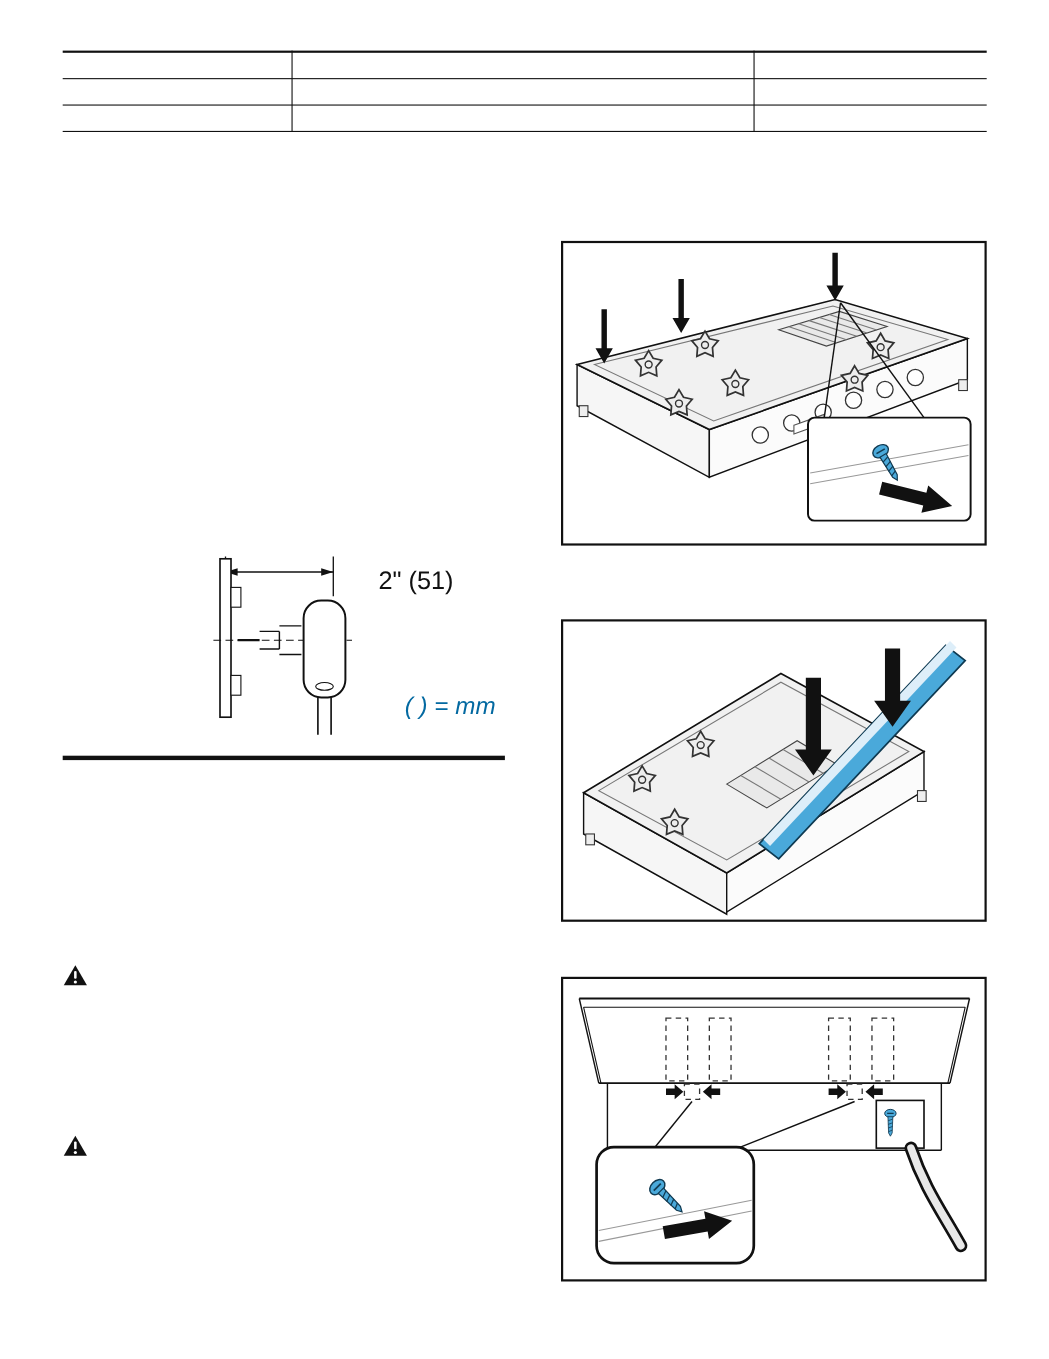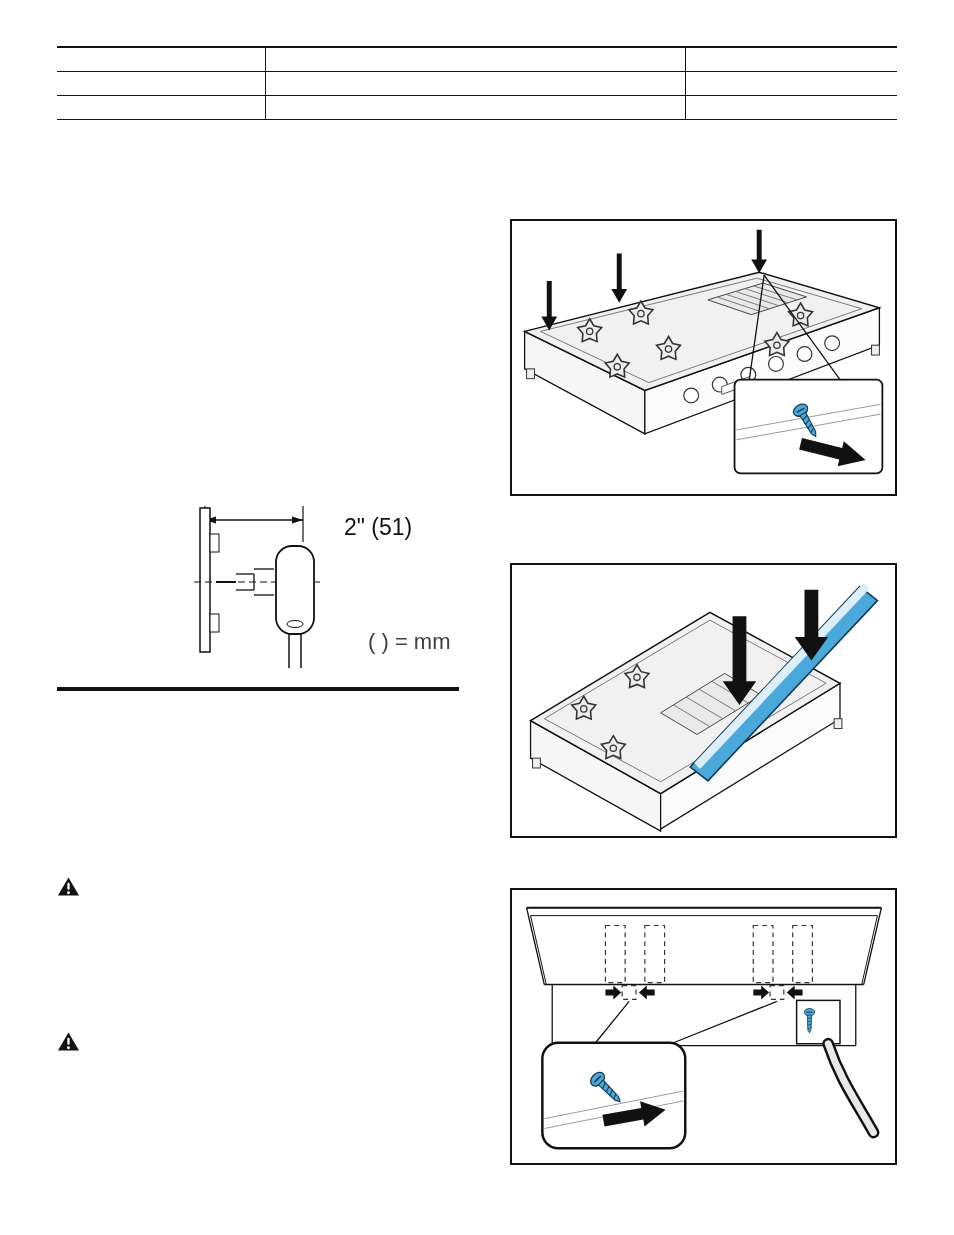--- a/index.html
+++ b/index.html
@@ -7,21 +7,21 @@
     position:relative;width:954px;height:1235px;background:#ffffff;
     font-family:"Liberation Sans", sans-serif;color:#111;overflow:hidden;
   }
   .abs{position:absolute;}
   .hline,.vline{position:absolute;background:#111;}
   .figure{
     position:absolute;border:2px solid #111;background:#fff;box-sizing:border-box;
   }
   .figure svg{position:absolute;left:0;top:0;width:100%;height:100%;}
   .dim-label{position:absolute;font-size:23px;color:#111;white-space:nowrap;}
-  .unit-label{position:absolute;font-size:22px;color:#404040;white-space:nowrap;}
+  .unit-label{position:absolute;font-size:22px;color:#0369a1;white-space:nowrap;font-style:italic;}
   .divider{position:absolute;background:#111;}
 </style>
 </head>
 <body>
 
 <div class="page">
 
   <svg width="0" height="0" style="position:absolute" aria-hidden="true">
     <defs>
       <g id="sym-burner">

